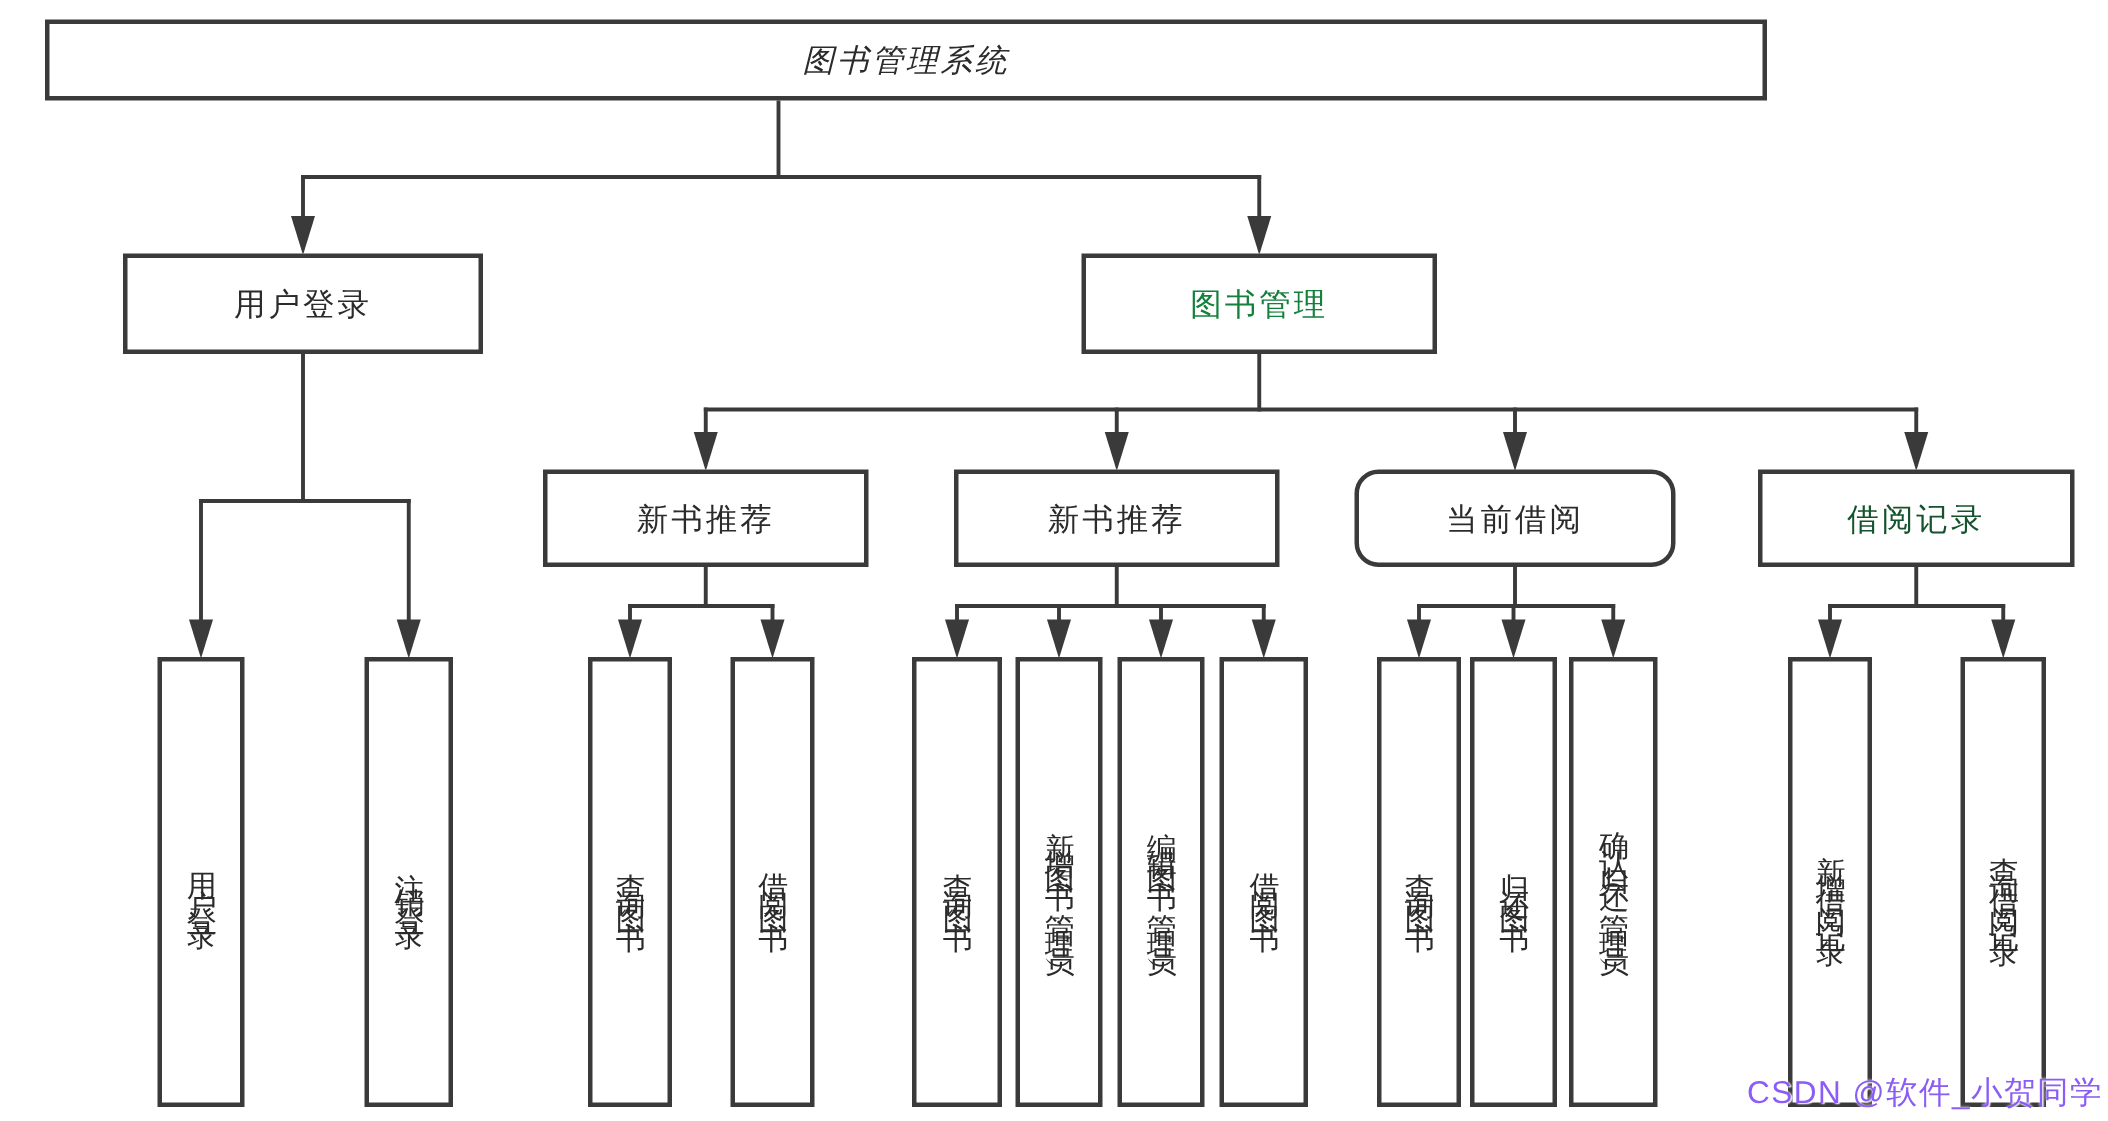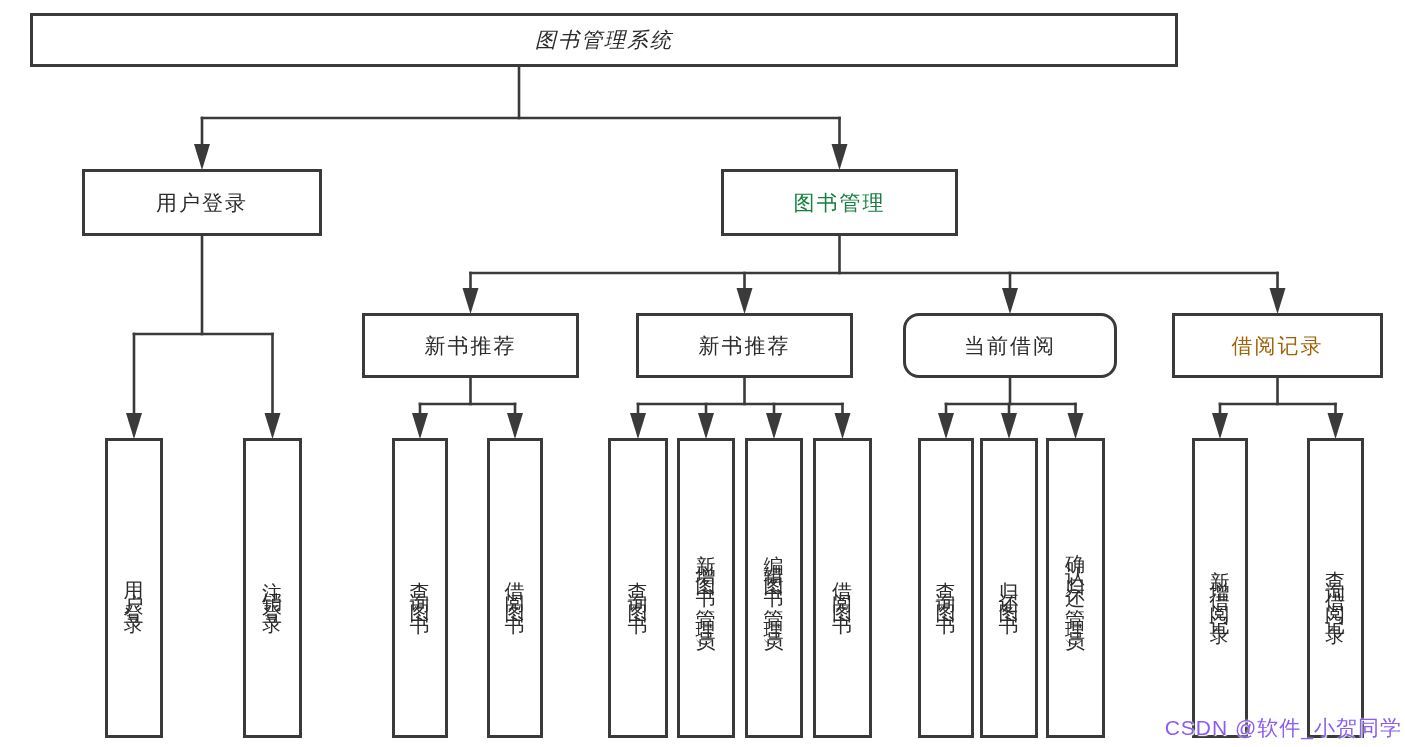--- a/index.html
+++ b/index.html
@@ -95,21 +95,21 @@
     </div>
     <div class="node h" style="left: 362px; top: 313px; width: 217px; height: 65px; border-color: rgb(58, 58, 58); color: rgb(43, 43, 43);">
       <span class="lbl">新书推荐</span>
     </div>
     <div class="node h" style="left: 636px; top: 313px; width: 217px; height: 65px; border-color: rgb(58, 58, 58); color: rgb(43, 43, 43);">
       <span class="lbl">新书推荐</span>
     </div>
     <div class="node h" style="left: 903px; top: 313px; width: 214px; height: 65px; border-color: rgb(58, 58, 58); color: rgb(43, 43, 43); border-radius: 16px;">
       <span class="lbl">当前借阅</span>
     </div>
-    <div class="node h" style="left: 1172px; top: 313px; width: 211px; height: 65px; border-color: rgb(58, 58, 58); color: #a16207;">
+    <div class="node h" style="left: 1172px; top: 313px; width: 211px; height: 65px; border-color: rgb(58, 58, 58); color: #14532d;">
       <span class="lbl">借阅记录</span>
     </div>
     <div class="node v" style="left: 105px; top: 438px; width: 58px; height: 300px; border-color: rgb(58, 58, 58); color: rgb(43, 43, 43);">
       <span class="lbl">用户登录</span>
     </div>
     <div class="node v" style="left: 243px; top: 438px; width: 59px; height: 300px; border-color: rgb(58, 58, 58); color: rgb(43, 43, 43);">
       <span class="lbl">注销登录</span>
     </div>
     <div class="node v" style="left: 392px; top: 438px; width: 56px; height: 300px; border-color: rgb(58, 58, 58); color: rgb(43, 43, 43);">
       <span class="lbl">查询图书</span>

